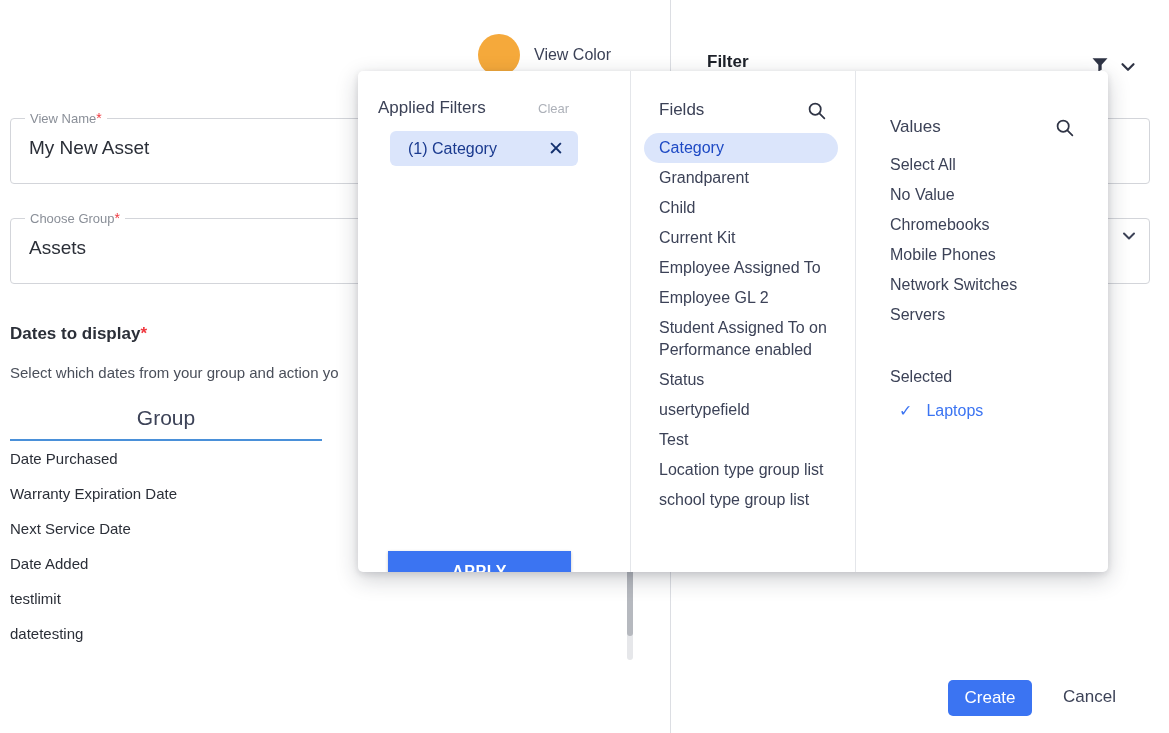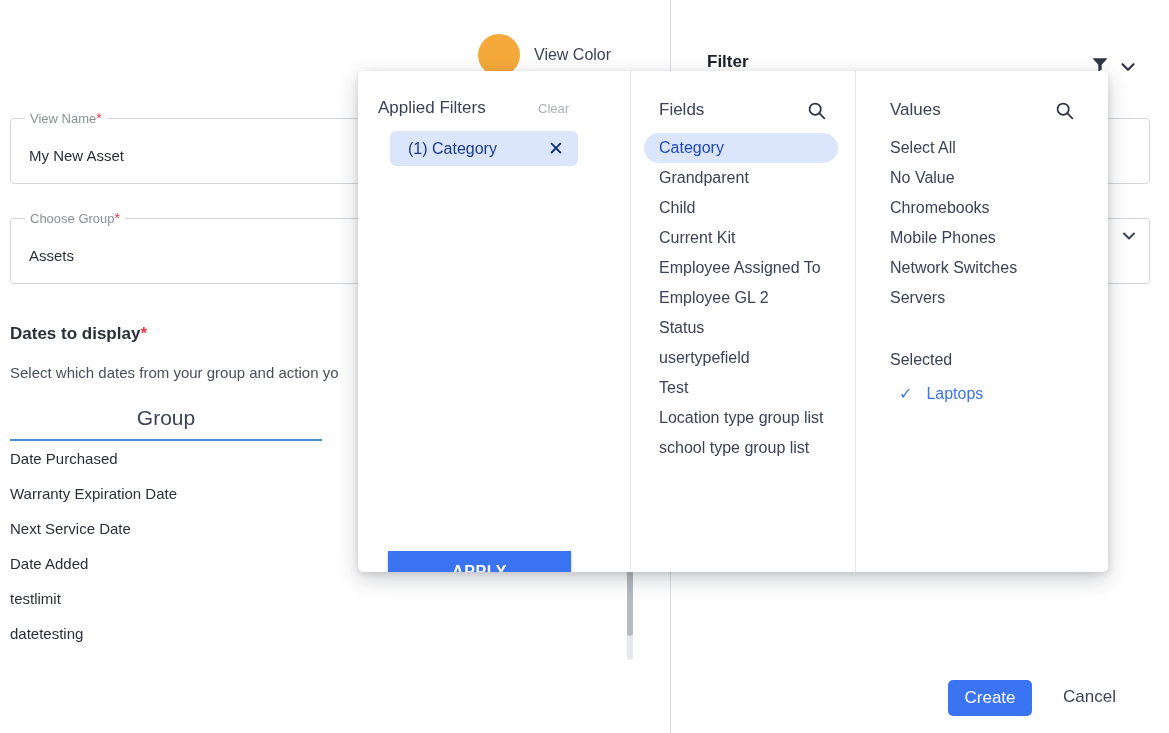--- a/index.html
+++ b/index.html
@@ -51,22 +51,22 @@
   }
   .field .legend {
     position: absolute; top: -9px; left: 14px;
     background: #ffffff;
     padding: 0 5px;
     font-size: 13px; color: #8a8f98;
     white-space: nowrap;
   }
   .legend .req { color: #f0383f; font-size: 14px; }
   .field .value {
-    position: absolute; left: 18px; top: 28px;
-    font-size: 15px; color: #2b2f38;
+    position: absolute; left: 18px; top: 18px;
+    font-size: 19px; color: #2b2f38;
     white-space: nowrap;
   }
   #field-viewname { left: 10px; top: 118px; width: 1140px; }
   #field-group    { left: 10px; top: 218px; width: 1140px; }
 
   
   .sect-title {
     position: absolute; left: 10px; top: 324px;
     font-size: 17px; font-weight: bold; color: #2b2f38;
     white-space: nowrap;
@@ -159,21 +159,21 @@
     overflow: hidden;
   }
 
   .pane-applied {
     position: absolute; left: 0; top: 0; width: 272px; height: 576px;
   }
   .pane-fields {
     position: absolute; left: 272px; top: 0; width: 225px; height: 501px;
   }
   .pane-values {
-    position: absolute; left: 511px; top: 0; width: 239px; height: 501px;
+    position: absolute; left: 511px; top: 17px; width: 239px; height: 501px;
   }
 
   .pane-divider {
     position: absolute; top: 0; width: 1px; height: 501px;
     background: #e4e6ea;
   }
   #div-1 { left: 272px; }
   #div-2 { left: 497px; }
 
   .pane-title {
@@ -387,20 +387,21 @@
         <path d="M15.3 15.3L21 21" stroke="#2f3445" stroke-width="2" stroke-linecap="round"></path>
       </svg>
 
       <div class="fields-list">
         <div class="field-item selected">Category</div>
         <div class="field-item">Grandparent</div>
         <div class="field-item">Child</div>
         <div class="field-item">Current Kit</div>
         <div class="field-item">Employee Assigned To</div>
         <div class="field-item">Employee GL 2</div>
+        <div class="field-item">Student Assigned To on Performance enabled</div>
         <div class="field-item">Status</div>
         <div class="field-item">usertypefield</div>
         <div class="field-item">Test</div>
         <div class="field-item">Location type group list</div>
         <div class="field-item">school type group list</div>
       </div>
 
     </div>
 
     <div class="pane-values">

